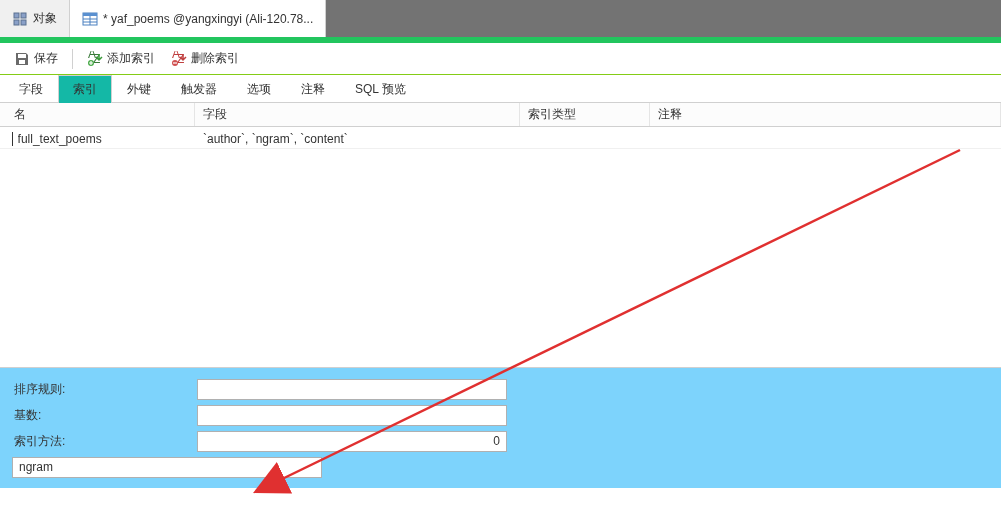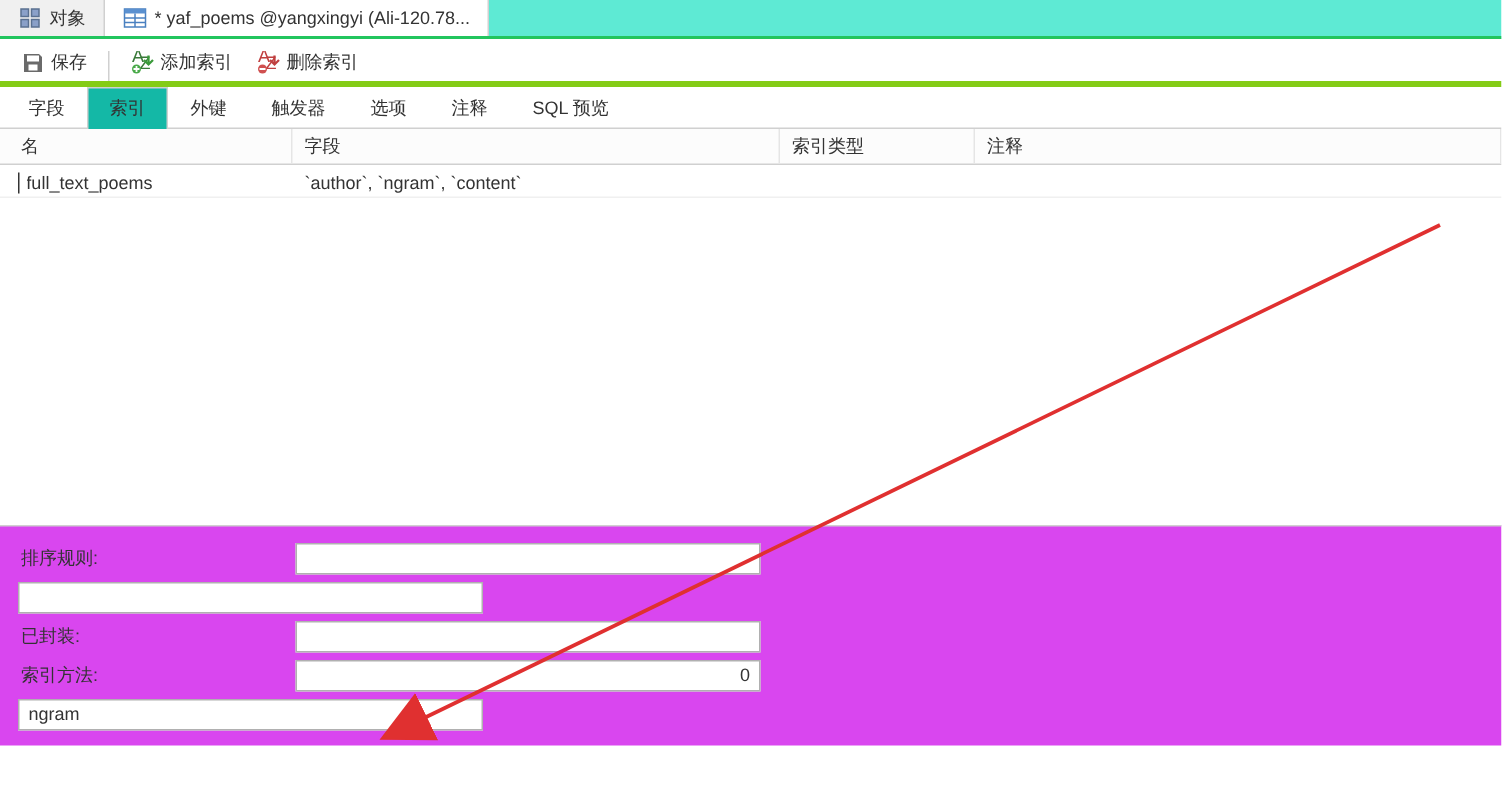--- a/index.html
+++ b/index.html
@@ -1,20 +1,20 @@
 <!DOCTYPE html>
 <html><head>
 <meta charset="utf-8">
 <style>
 *{box-sizing:border-box;margin:0;padding:0;font-family:"Microsoft YaHei","SimSun",Arial,sans-serif;font-size:12px;color:#333}
 body{background:#fff;width:1001px;height:523px;overflow:hidden;position:relative}
-.top-tabs{display:flex;height:26px;border-bottom:2px solid #22c55e;background:#5eead4}
+.top-tabs{display:flex;height:43px;border-bottom:6px solid #22c55e;background:#737373}
 .top-tab{display:flex;align-items:center;padding:0 12px;border-right:1px solid #d0d0d0;background:#f0f0f0;cursor:pointer;gap:5px}
 .top-tab.active{background:#fff}
-.toolbar{display:flex;align-items:flex-end;height:32px;padding:0 8px;gap:4px;border-bottom:4px solid #84cc16}
+.toolbar{display:flex;align-items:center;height:32px;padding:0 8px;gap:4px;border-bottom:1px solid #84cc16}
 .tool-btn{display:flex;align-items:center;gap:4px;padding:4px 6px;cursor:pointer;border-radius:2px}
 .vsep{width:1px;height:20px;background:#d0d0d0;margin:0 4px}
 .sub-tabs{display:flex;height:28px;border-bottom:1px solid #d0d0d0;padding-left:4px;align-items:flex-end}
 .sub-tab{padding:5px 14px;cursor:pointer;border:1px solid transparent;border-bottom:none;position:relative;top:1px}
 .sub-tab.active{border-color:#d0d0d0;background:#14b8a6}
 .grid-header{display:flex;height:24px;border-bottom:1px solid #d0d0d0;background:#fcfcfc}
 .gh-cell{padding:4px 8px;border-right:1px solid #e5e5e5;display:flex;align-items:center}
 .gh-name{width:195px;padding-left:14px}
 .gh-field{width:325px}
 .gh-type{width:130px}
@@ -25,21 +25,21 @@
 .gr-name{width:195px;padding-left:8px}
 .gr-name input{border:none;outline:none;width:100%;font-size:12px;background:transparent}
 .gr-field{width:325px}
 .gr-type{width:130px}
 .gr-method{width:130px}
 .gr-comment{flex:1}
 .cursor-ico{width:8px;height:14px;display:inline-block;position:relative;margin-right:2px}
 .cursor-ico:before,.cursor-ico:after{content:"";position:absolute;background:#333}
 .cursor-ico:before{width:1px;height:14px;left:4px;top:0}
 .grid-body{height:240px;background:#fff}
-.bottom-panel{border-top:1px solid #d0d0d0;padding:8px 12px;background:#d946ef}
+.bottom-panel{border-top:1px solid #d0d0d0;padding:8px 12px;background:#7dd3fc}
 .prop-row{display:flex;align-items:center;height:26px}
 .prop-label{width:185px;padding-left:2px}
 .prop-input{width:310px;height:21px;border:1px solid #b0b0b0;padding:0 6px;font-size:12px}
 .prop-input.num{text-align:right}
 .arrow-overlay{position:absolute;left:0;top:0;width:1001px;height:523px;pointer-events:none}
 svg.icon{width:16px;height:16px;flex-shrink:0}
 </style>
 </head>
 <body>
 
@@ -125,24 +125,21 @@
     <div class="gr-cell gr-comment"></div>
   </div>
 </div>
 
 <div class="bottom-panel">
   <div class="prop-row">
     <div class="prop-label">排序规则:</div>
     <input class="prop-input" value="" style="">
   </div>
   <div class="prop-row">
-    <input class="prop-input" value="" style="">
-  </div>
-  <div class="prop-row">
-    <div class="prop-label">已封装:</div>
+    <div class="prop-label">基数:</div>
     <input class="prop-input" value="" style="">
   </div>
   <div class="prop-row">
     <div class="prop-label">索引方法:</div>
     <input class="prop-input num" value="0" style="">
   </div>
   <div class="prop-row">
     <input class="prop-input" value="ngram" style="">
   </div>
 </div>

